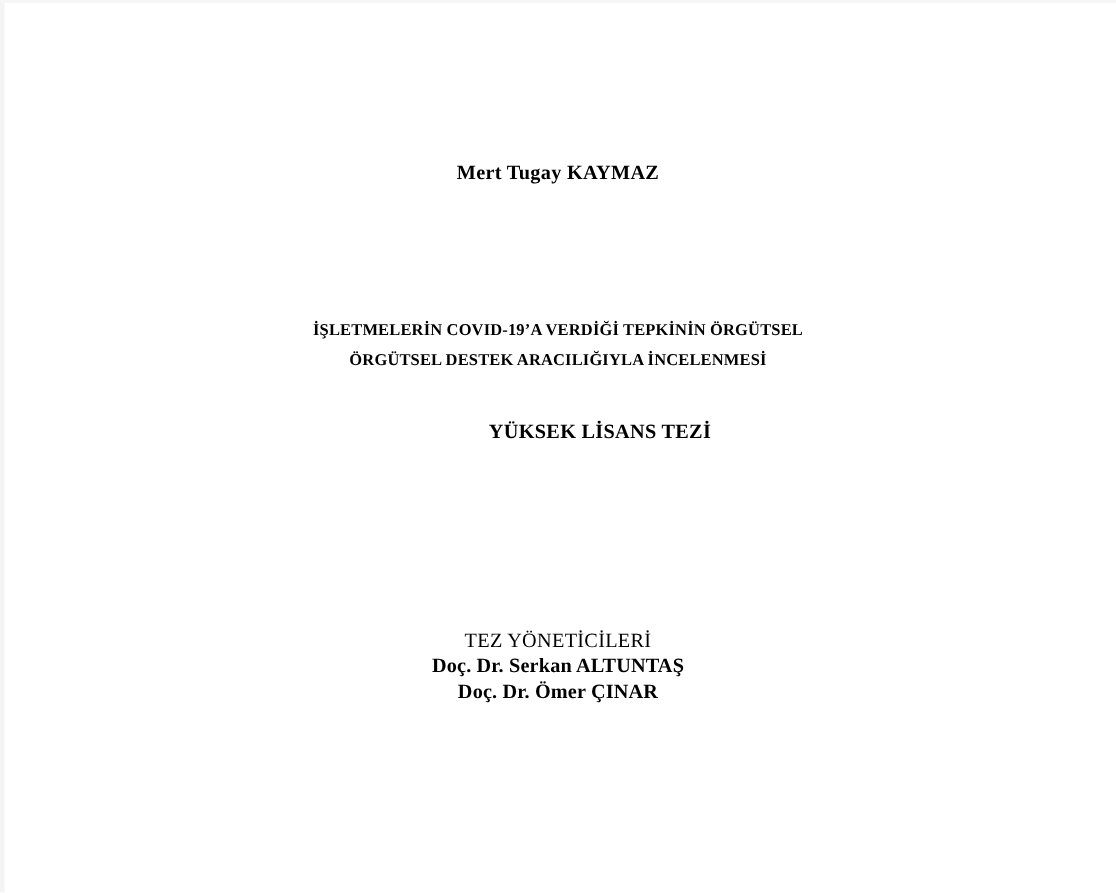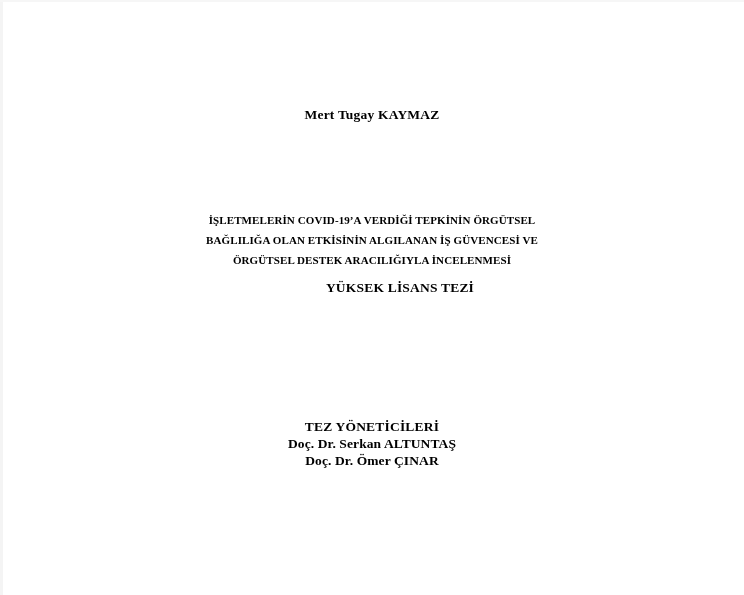--- a/index.html
+++ b/index.html
@@ -77,21 +77,21 @@
     margin-left: 28px;
   }
   .advisors {
     position: absolute;
     top: 418px;
     left: 0;
     width: 744px;
   }
   .advisors-heading {
     font-size: 13.5px;
-    font-weight: bold;
+    font-weight: normal;
     line-height: 17px;
     letter-spacing: 0.2px;
   }
   .advisor-name {
     font-size: 13.5px;
     font-weight: bold;
     line-height: 17px;
     letter-spacing: 0.1px;
   }
 </style>
@@ -102,21 +102,20 @@
 
   <div class="edge-left"></div>
   <div class="edge-top"></div>
 
   <div class="content">
 
     <div class="author">Mert Tugay KAYMAZ</div>
 
     <div class="title-block">
       <div class="title-line">İŞLETMELERİN COVID-19’A VERDİĞİ TEPKİNİN ÖRGÜTSEL</div>
-      <div class="title-line">BAĞLILIĞA OLAN ETKİSİNİN ALGILANAN İŞ GÜVENCESİ VE</div>
       <div class="title-line">ÖRGÜTSEL DESTEK ARACILIĞIYLA İNCELENMESİ</div>
     </div>
 
     <div class="degree">YÜKSEK LİSANS TEZİ</div>
 
     <div class="advisors">
       <div class="advisors-heading">TEZ YÖNETİCİLERİ</div>
       <div class="advisor-name">Doç. Dr. Serkan ALTUNTAŞ</div>
       <div class="advisor-name">Doç. Dr. Ömer ÇINAR</div>
     </div>

